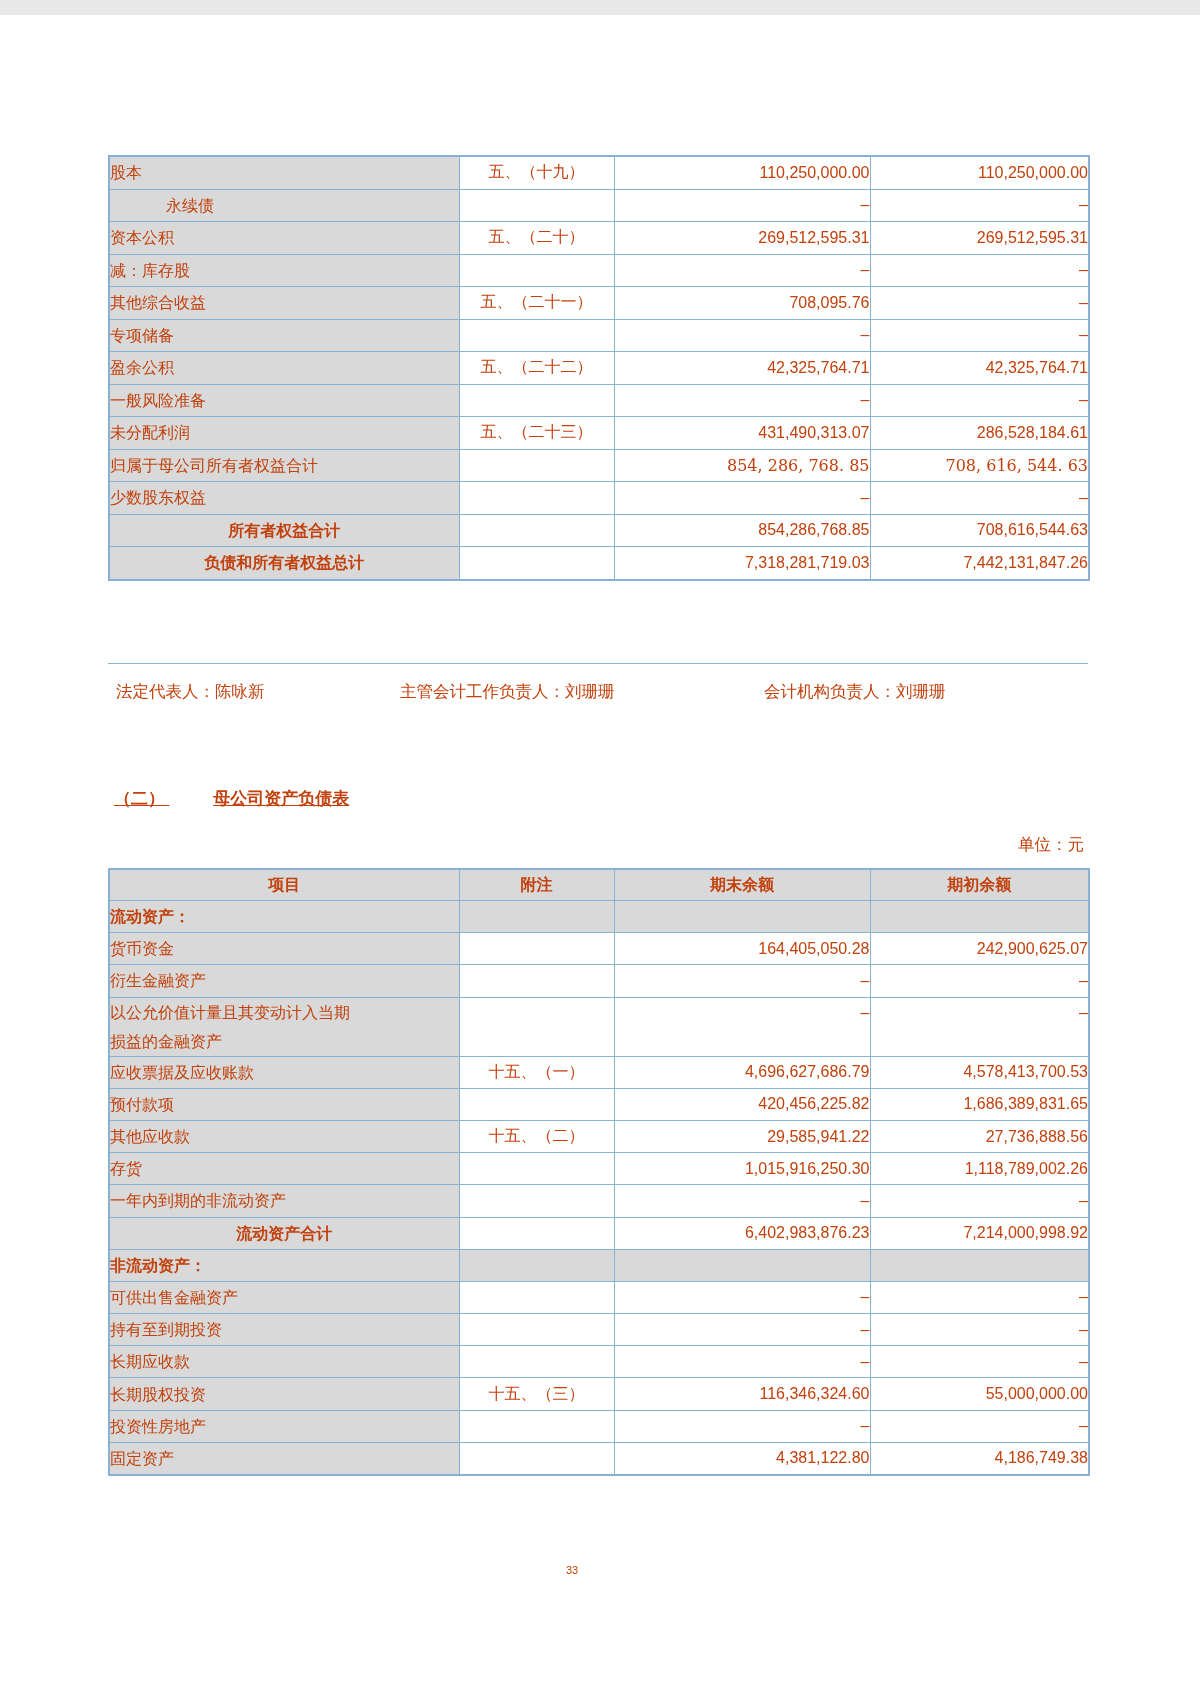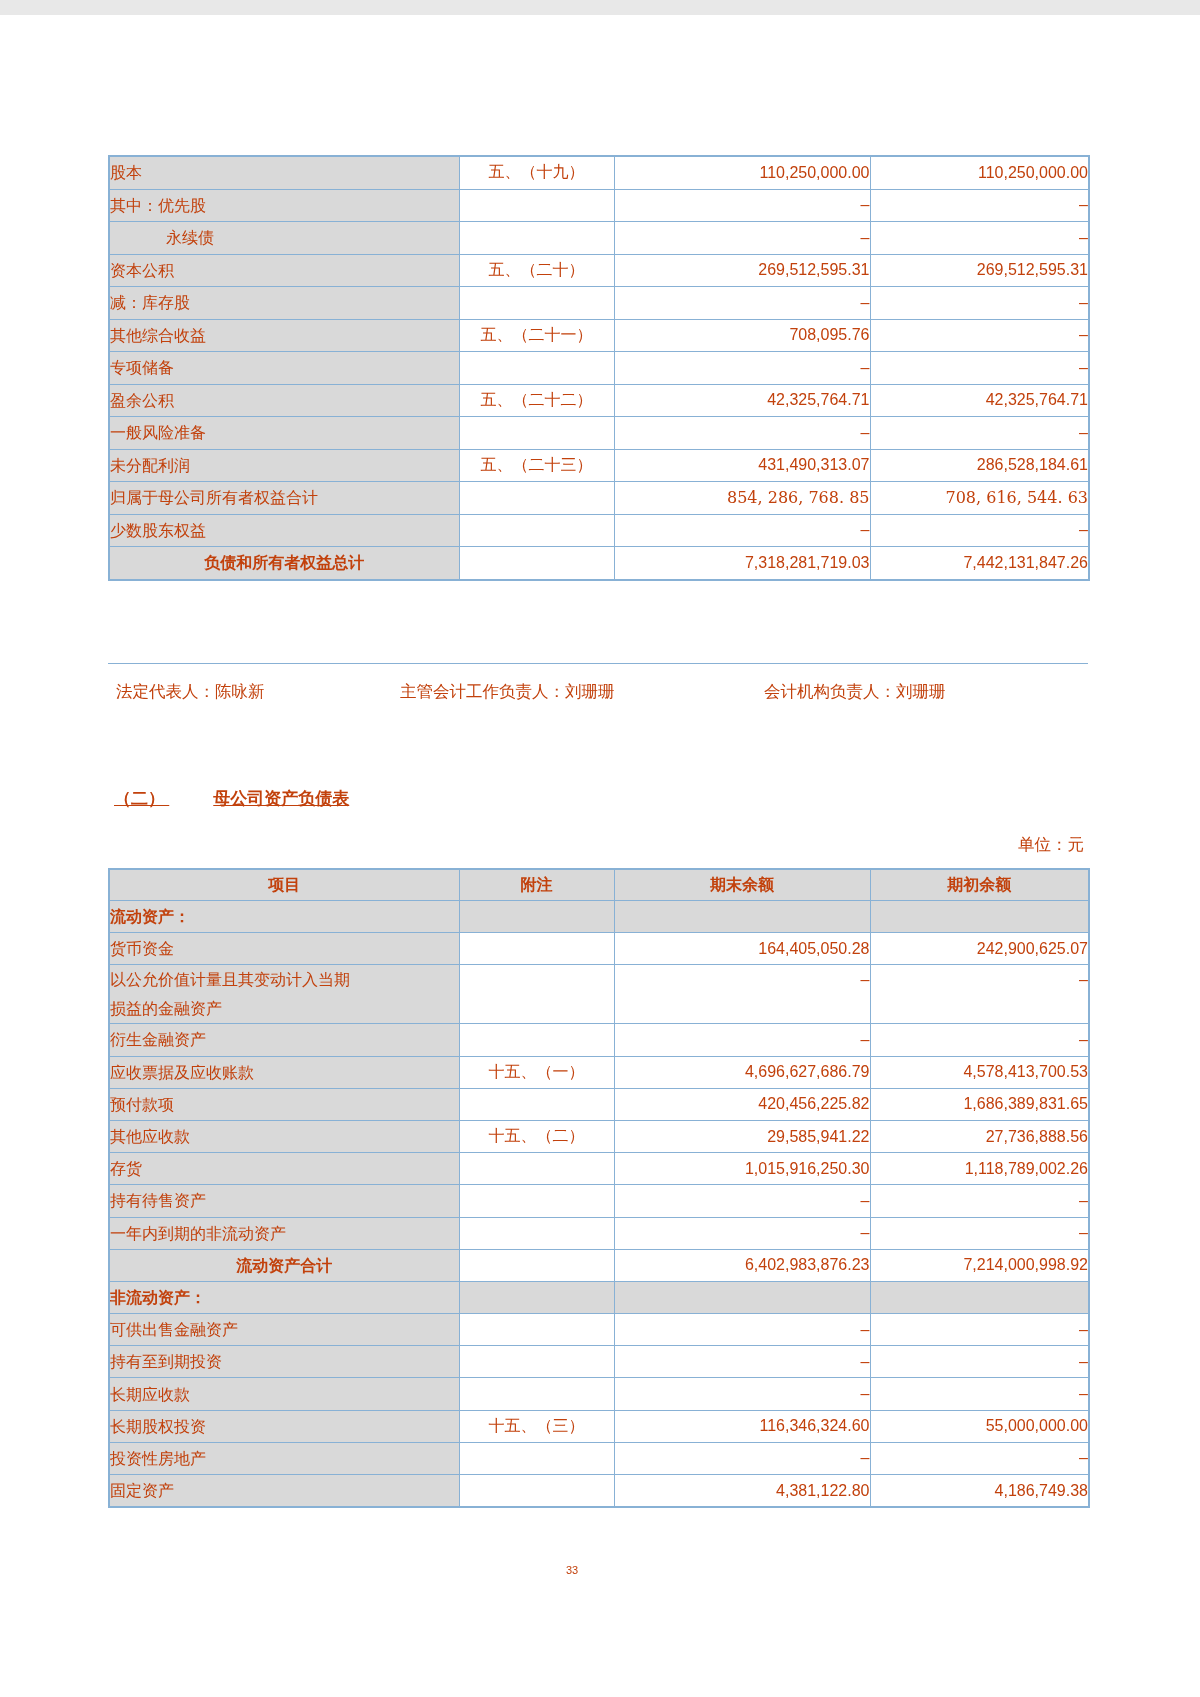--- a/index.html
+++ b/index.html
@@ -108,26 +108,20 @@
           <col class="c3">
           <col class="c4">
         </colgroup>
       <tbody id="table1-body">
           <tr class="row-data">
             <td class="c-label">股本</td>
             <td class="c-note">五、（十九）</td>
             <td class="c-num">110,250,000.00</td>
             <td class="c-num">110,250,000.00</td>
           </tr>
-          <tr class="row-data">
-            <td class="c-label">其中：优先股</td>
-            <td class="c-note"></td>
-            <td class="c-num">–</td>
-            <td class="c-num">–</td>
-          </tr>
           <tr class="row-data indent">
             <td class="c-label">永续债</td>
             <td class="c-note"></td>
             <td class="c-num">–</td>
             <td class="c-num">–</td>
           </tr>
           <tr class="row-data">
             <td class="c-label">资本公积</td>
             <td class="c-note">五、（二十）</td>
             <td class="c-num">269,512,595.31</td>
@@ -173,20 +167,26 @@
             <td class="c-label">归属于母公司所有者权益合计</td>
             <td class="c-note"></td>
             <td class="c-num">854, 286, 768. 85</td>
             <td class="c-num">708, 616, 544. 63</td>
           </tr>
           <tr class="row-data">
             <td class="c-label">少数股东权益</td>
             <td class="c-note"></td>
             <td class="c-num">–</td>
             <td class="c-num">–</td>
+          </tr>
+          <tr class="row-total">
+            <td class="c-label">所有者权益合计</td>
+            <td class="c-note"></td>
+            <td class="c-num">854,286,768.85</td>
+            <td class="c-num">708,616,544.63</td>
           </tr>
           <tr class="row-total">
             <td class="c-label">负债和所有者权益总计</td>
             <td class="c-note"></td>
             <td class="c-num">7,318,281,719.03</td>
             <td class="c-num">7,442,131,847.26</td>
           </tr>
         </tbody>
     </table>
 
@@ -226,29 +226,29 @@
             <td class="c-note"></td>
             <td class="c-num"></td>
             <td class="c-num"></td>
           </tr>
           <tr class="row-data">
             <td class="c-label">货币资金</td>
             <td class="c-note"></td>
             <td class="c-num">164,405,050.28</td>
             <td class="c-num">242,900,625.07</td>
           </tr>
+          <tr class="row-data">
+            <td class="c-label">衍生金融资产</td>
+            <td class="c-note"></td>
+            <td class="c-num">–</td>
+            <td class="c-num">–</td>
+          </tr>
           <tr class="row-data tall">
             <td class="c-label">以公允价值计量且其变动计入当期
 损益的金融资产</td>
-            <td class="c-note"></td>
-            <td class="c-num">–</td>
-            <td class="c-num">–</td>
-          </tr>
-          <tr class="row-data">
-            <td class="c-label">衍生金融资产</td>
             <td class="c-note"></td>
             <td class="c-num">–</td>
             <td class="c-num">–</td>
           </tr>
           <tr class="row-data">
             <td class="c-label">应收票据及应收账款</td>
             <td class="c-note">十五、（一）</td>
             <td class="c-num">4,696,627,686.79</td>
             <td class="c-num">4,578,413,700.53</td>
           </tr>
@@ -264,26 +264,20 @@
             <td class="c-num">29,585,941.22</td>
             <td class="c-num">27,736,888.56</td>
           </tr>
           <tr class="row-data">
             <td class="c-label">存货</td>
             <td class="c-note"></td>
             <td class="c-num">1,015,916,250.30</td>
             <td class="c-num">1,118,789,002.26</td>
           </tr>
           <tr class="row-data">
-            <td class="c-label">持有待售资产</td>
-            <td class="c-note"></td>
-            <td class="c-num">–</td>
-            <td class="c-num">–</td>
-          </tr>
-          <tr class="row-data">
             <td class="c-label">一年内到期的非流动资产</td>
             <td class="c-note"></td>
             <td class="c-num">–</td>
             <td class="c-num">–</td>
           </tr>
           <tr class="row-total">
             <td class="c-label">流动资产合计</td>
             <td class="c-note"></td>
             <td class="c-num">6,402,983,876.23</td>
             <td class="c-num">7,214,000,998.92</td>

